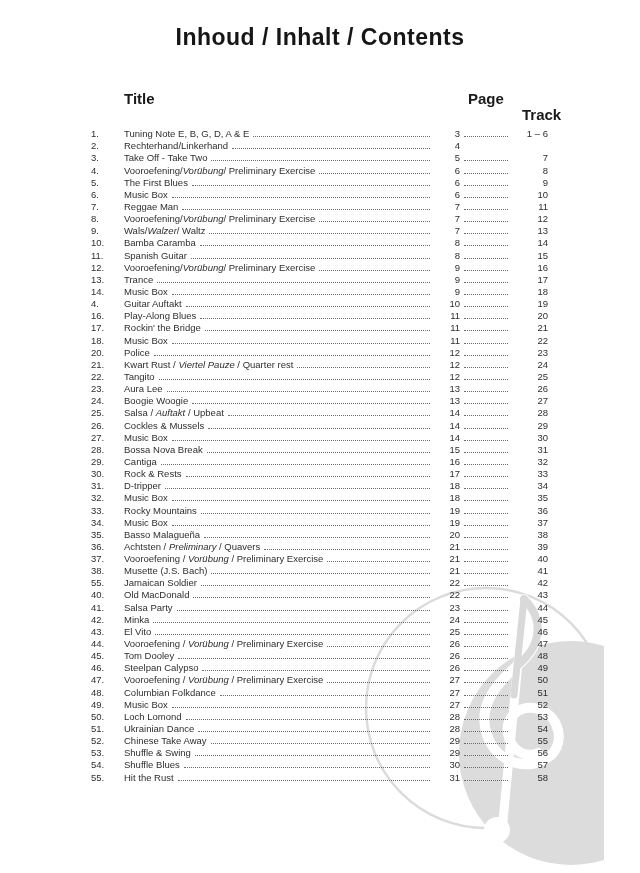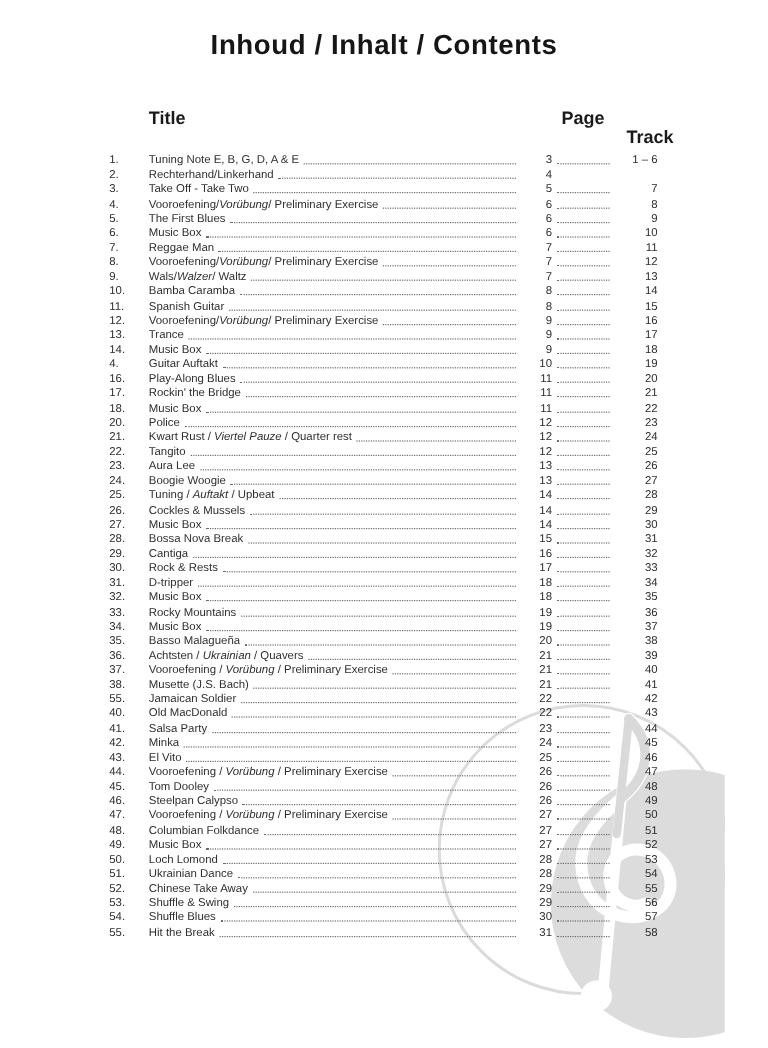--- a/index.html
+++ b/index.html
@@ -78,46 +78,46 @@
       <div class="toc-row"><span class="col-num">14.</span><span class="col-title">Music Box</span><span class="leader"></span><span class="col-page">9</span><span class="leader l2"></span><span class="col-track">18</span></div>
       <div class="toc-row"><span class="col-num">4.</span><span class="col-title">Guitar Auftakt</span><span class="leader"></span><span class="col-page">10</span><span class="leader l2"></span><span class="col-track">19</span></div>
       <div class="toc-row"><span class="col-num">16.</span><span class="col-title">Play-Along Blues</span><span class="leader"></span><span class="col-page">11</span><span class="leader l2"></span><span class="col-track">20</span></div>
       <div class="toc-row"><span class="col-num">17.</span><span class="col-title">Rockin' the Bridge</span><span class="leader"></span><span class="col-page">11</span><span class="leader l2"></span><span class="col-track">21</span></div>
       <div class="toc-row"><span class="col-num">18.</span><span class="col-title">Music Box</span><span class="leader"></span><span class="col-page">11</span><span class="leader l2"></span><span class="col-track">22</span></div>
       <div class="toc-row"><span class="col-num">20.</span><span class="col-title">Police</span><span class="leader"></span><span class="col-page">12</span><span class="leader l2"></span><span class="col-track">23</span></div>
       <div class="toc-row"><span class="col-num">21.</span><span class="col-title"><span>Kwart Rust / </span><span class="it">Viertel Pauze</span><span> / Quarter rest</span></span><span class="leader"></span><span class="col-page">12</span><span class="leader l2"></span><span class="col-track">24</span></div>
       <div class="toc-row"><span class="col-num">22.</span><span class="col-title">Tangito</span><span class="leader"></span><span class="col-page">12</span><span class="leader l2"></span><span class="col-track">25</span></div>
       <div class="toc-row"><span class="col-num">23.</span><span class="col-title">Aura Lee</span><span class="leader"></span><span class="col-page">13</span><span class="leader l2"></span><span class="col-track">26</span></div>
       <div class="toc-row"><span class="col-num">24.</span><span class="col-title">Boogie Woogie</span><span class="leader"></span><span class="col-page">13</span><span class="leader l2"></span><span class="col-track">27</span></div>
-      <div class="toc-row"><span class="col-num">25.</span><span class="col-title"><span>Tuning / </span><span class="it">Auftakt</span><span> / Upbeat</span></span><span class="leader"></span><span class="col-page">14</span><span class="leader l2"></span><span class="col-track">28</span></div>
+      <div class="toc-row"><span class="col-num">25.</span><span class="col-title"><span>Salsa / </span><span class="it">Auftakt</span><span> / Upbeat</span></span><span class="leader"></span><span class="col-page">14</span><span class="leader l2"></span><span class="col-track">28</span></div>
       <div class="toc-row"><span class="col-num">26.</span><span class="col-title">Cockles &amp; Mussels</span><span class="leader"></span><span class="col-page">14</span><span class="leader l2"></span><span class="col-track">29</span></div>
       <div class="toc-row"><span class="col-num">27.</span><span class="col-title">Music Box</span><span class="leader"></span><span class="col-page">14</span><span class="leader l2"></span><span class="col-track">30</span></div>
       <div class="toc-row"><span class="col-num">28.</span><span class="col-title">Bossa Nova Break</span><span class="leader"></span><span class="col-page">15</span><span class="leader l2"></span><span class="col-track">31</span></div>
       <div class="toc-row"><span class="col-num">29.</span><span class="col-title">Cantiga</span><span class="leader"></span><span class="col-page">16</span><span class="leader l2"></span><span class="col-track">32</span></div>
       <div class="toc-row"><span class="col-num">30.</span><span class="col-title">Rock &amp; Rests</span><span class="leader"></span><span class="col-page">17</span><span class="leader l2"></span><span class="col-track">33</span></div>
       <div class="toc-row"><span class="col-num">31.</span><span class="col-title">D-tripper</span><span class="leader"></span><span class="col-page">18</span><span class="leader l2"></span><span class="col-track">34</span></div>
       <div class="toc-row"><span class="col-num">32.</span><span class="col-title">Music Box</span><span class="leader"></span><span class="col-page">18</span><span class="leader l2"></span><span class="col-track">35</span></div>
       <div class="toc-row"><span class="col-num">33.</span><span class="col-title">Rocky Mountains</span><span class="leader"></span><span class="col-page">19</span><span class="leader l2"></span><span class="col-track">36</span></div>
       <div class="toc-row"><span class="col-num">34.</span><span class="col-title">Music Box</span><span class="leader"></span><span class="col-page">19</span><span class="leader l2"></span><span class="col-track">37</span></div>
       <div class="toc-row"><span class="col-num">35.</span><span class="col-title">Basso Malagueña</span><span class="leader"></span><span class="col-page">20</span><span class="leader l2"></span><span class="col-track">38</span></div>
-      <div class="toc-row"><span class="col-num">36.</span><span class="col-title"><span>Achtsten / </span><span class="it">Ukrainian</span><span> / Quavers</span></span><span class="leader"></span><span class="col-page">21</span><span class="leader l2"></span><span class="col-track">39</span></div>
+      <div class="toc-row"><span class="col-num">36.</span><span class="col-title"><span>Achtsten / </span><span class="it">Preliminary</span><span> / Quavers</span></span><span class="leader"></span><span class="col-page">21</span><span class="leader l2"></span><span class="col-track">39</span></div>
       <div class="toc-row"><span class="col-num">37.</span><span class="col-title"><span>Vooroefening / </span><span class="it">Vorübung</span><span> / Preliminary Exercise</span></span><span class="leader"></span><span class="col-page">21</span><span class="leader l2"></span><span class="col-track">40</span></div>
       <div class="toc-row"><span class="col-num">38.</span><span class="col-title">Musette (J.S. Bach)</span><span class="leader"></span><span class="col-page">21</span><span class="leader l2"></span><span class="col-track">41</span></div>
       <div class="toc-row"><span class="col-num">55.</span><span class="col-title">Jamaican Soldier</span><span class="leader"></span><span class="col-page">22</span><span class="leader l2"></span><span class="col-track">42</span></div>
       <div class="toc-row"><span class="col-num">40.</span><span class="col-title">Old MacDonald</span><span class="leader"></span><span class="col-page">22</span><span class="leader l2"></span><span class="col-track">43</span></div>
       <div class="toc-row"><span class="col-num">41.</span><span class="col-title">Salsa Party</span><span class="leader"></span><span class="col-page">23</span><span class="leader l2"></span><span class="col-track">44</span></div>
       <div class="toc-row"><span class="col-num">42.</span><span class="col-title">Minka</span><span class="leader"></span><span class="col-page">24</span><span class="leader l2"></span><span class="col-track">45</span></div>
       <div class="toc-row"><span class="col-num">43.</span><span class="col-title">El Vito</span><span class="leader"></span><span class="col-page">25</span><span class="leader l2"></span><span class="col-track">46</span></div>
       <div class="toc-row"><span class="col-num">44.</span><span class="col-title"><span>Vooroefening / </span><span class="it">Vorübung</span><span> / Preliminary Exercise</span></span><span class="leader"></span><span class="col-page">26</span><span class="leader l2"></span><span class="col-track">47</span></div>
       <div class="toc-row"><span class="col-num">45.</span><span class="col-title">Tom Dooley</span><span class="leader"></span><span class="col-page">26</span><span class="leader l2"></span><span class="col-track">48</span></div>
       <div class="toc-row"><span class="col-num">46.</span><span class="col-title">Steelpan Calypso</span><span class="leader"></span><span class="col-page">26</span><span class="leader l2"></span><span class="col-track">49</span></div>
       <div class="toc-row"><span class="col-num">47.</span><span class="col-title"><span>Vooroefening / </span><span class="it">Vorübung</span><span> / Preliminary Exercise</span></span><span class="leader"></span><span class="col-page">27</span><span class="leader l2"></span><span class="col-track">50</span></div>
       <div class="toc-row"><span class="col-num">48.</span><span class="col-title">Columbian Folkdance</span><span class="leader"></span><span class="col-page">27</span><span class="leader l2"></span><span class="col-track">51</span></div>
       <div class="toc-row"><span class="col-num">49.</span><span class="col-title">Music Box</span><span class="leader"></span><span class="col-page">27</span><span class="leader l2"></span><span class="col-track">52</span></div>
       <div class="toc-row"><span class="col-num">50.</span><span class="col-title">Loch Lomond</span><span class="leader"></span><span class="col-page">28</span><span class="leader l2"></span><span class="col-track">53</span></div>
       <div class="toc-row"><span class="col-num">51.</span><span class="col-title">Ukrainian Dance</span><span class="leader"></span><span class="col-page">28</span><span class="leader l2"></span><span class="col-track">54</span></div>
       <div class="toc-row"><span class="col-num">52.</span><span class="col-title">Chinese Take Away</span><span class="leader"></span><span class="col-page">29</span><span class="leader l2"></span><span class="col-track">55</span></div>
       <div class="toc-row"><span class="col-num">53.</span><span class="col-title">Shuffle &amp; Swing</span><span class="leader"></span><span class="col-page">29</span><span class="leader l2"></span><span class="col-track">56</span></div>
       <div class="toc-row"><span class="col-num">54.</span><span class="col-title">Shuffle Blues</span><span class="leader"></span><span class="col-page">30</span><span class="leader l2"></span><span class="col-track">57</span></div>
-      <div class="toc-row"><span class="col-num">55.</span><span class="col-title">Hit the Break</span><span class="leader"></span><span class="col-page">31</span><span class="leader l2"></span><span class="col-track">58</span></div>
+      <div class="toc-row"><span class="col-num">55.</span><span class="col-title">Hit the Rust</span><span class="leader"></span><span class="col-page">31</span><span class="leader l2"></span><span class="col-track">58</span></div>
     </div>
 
 </div>
 
 </body></html>

